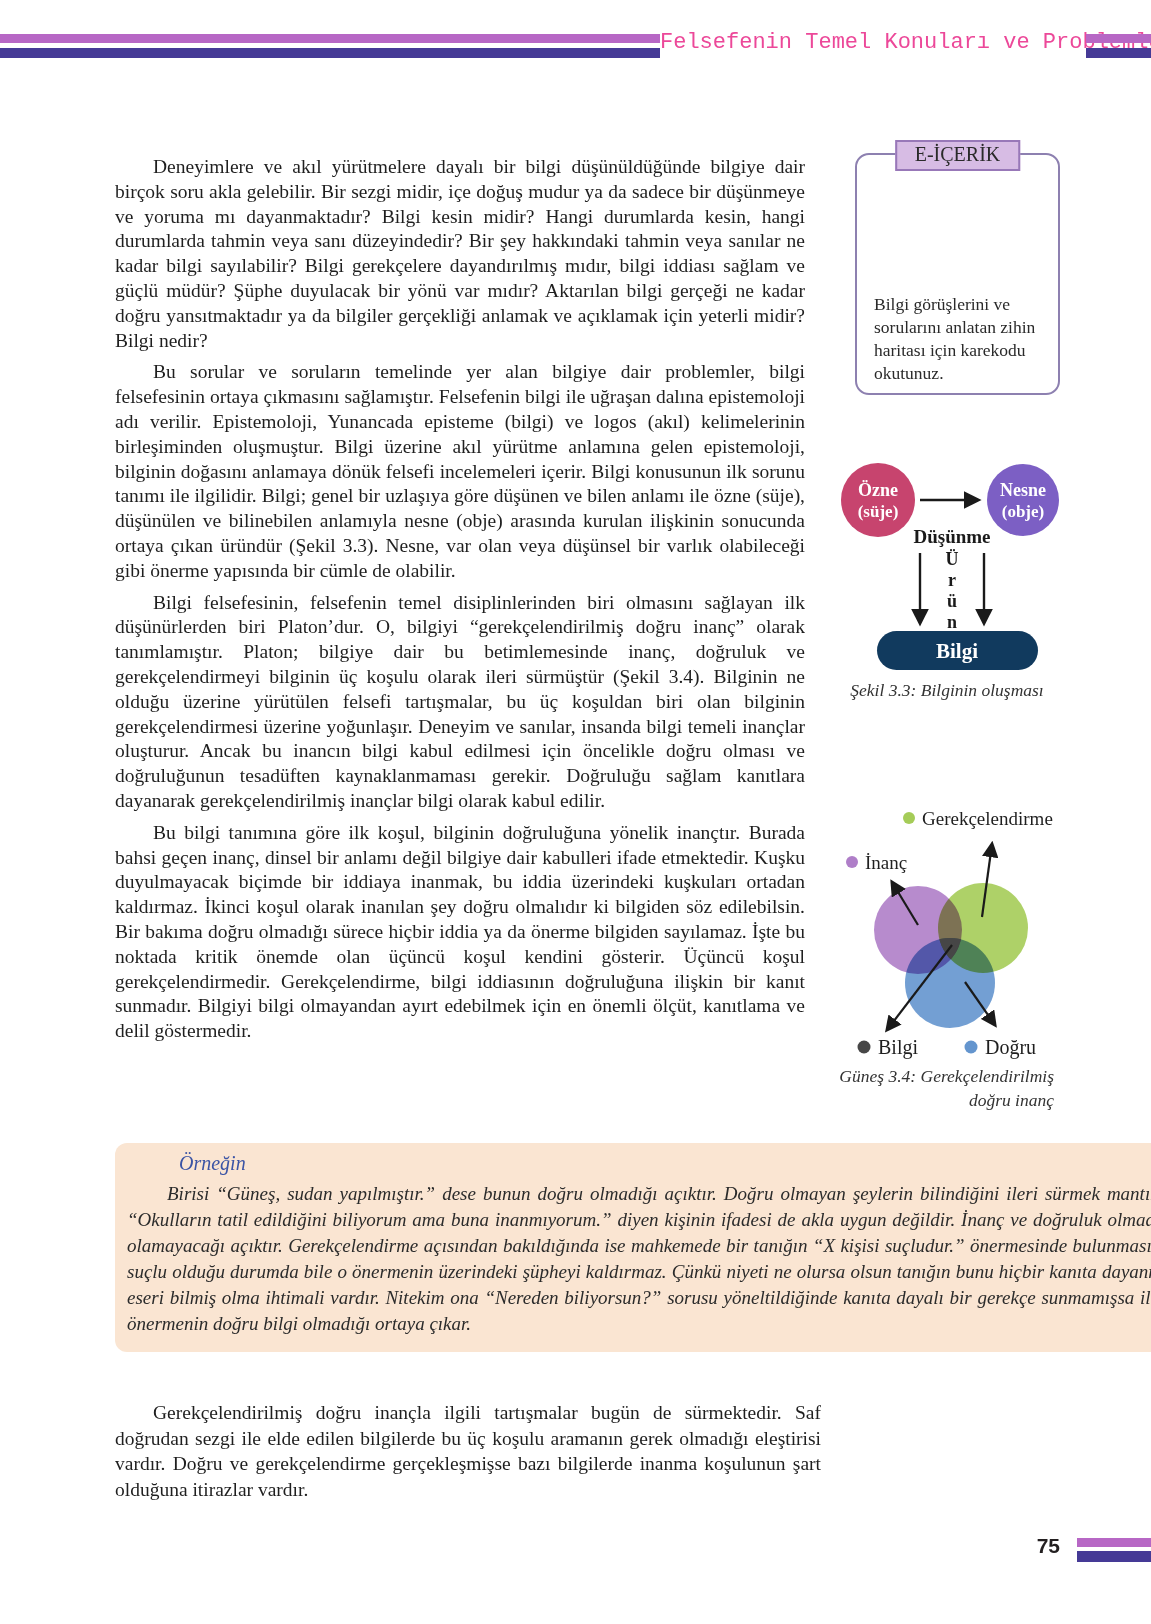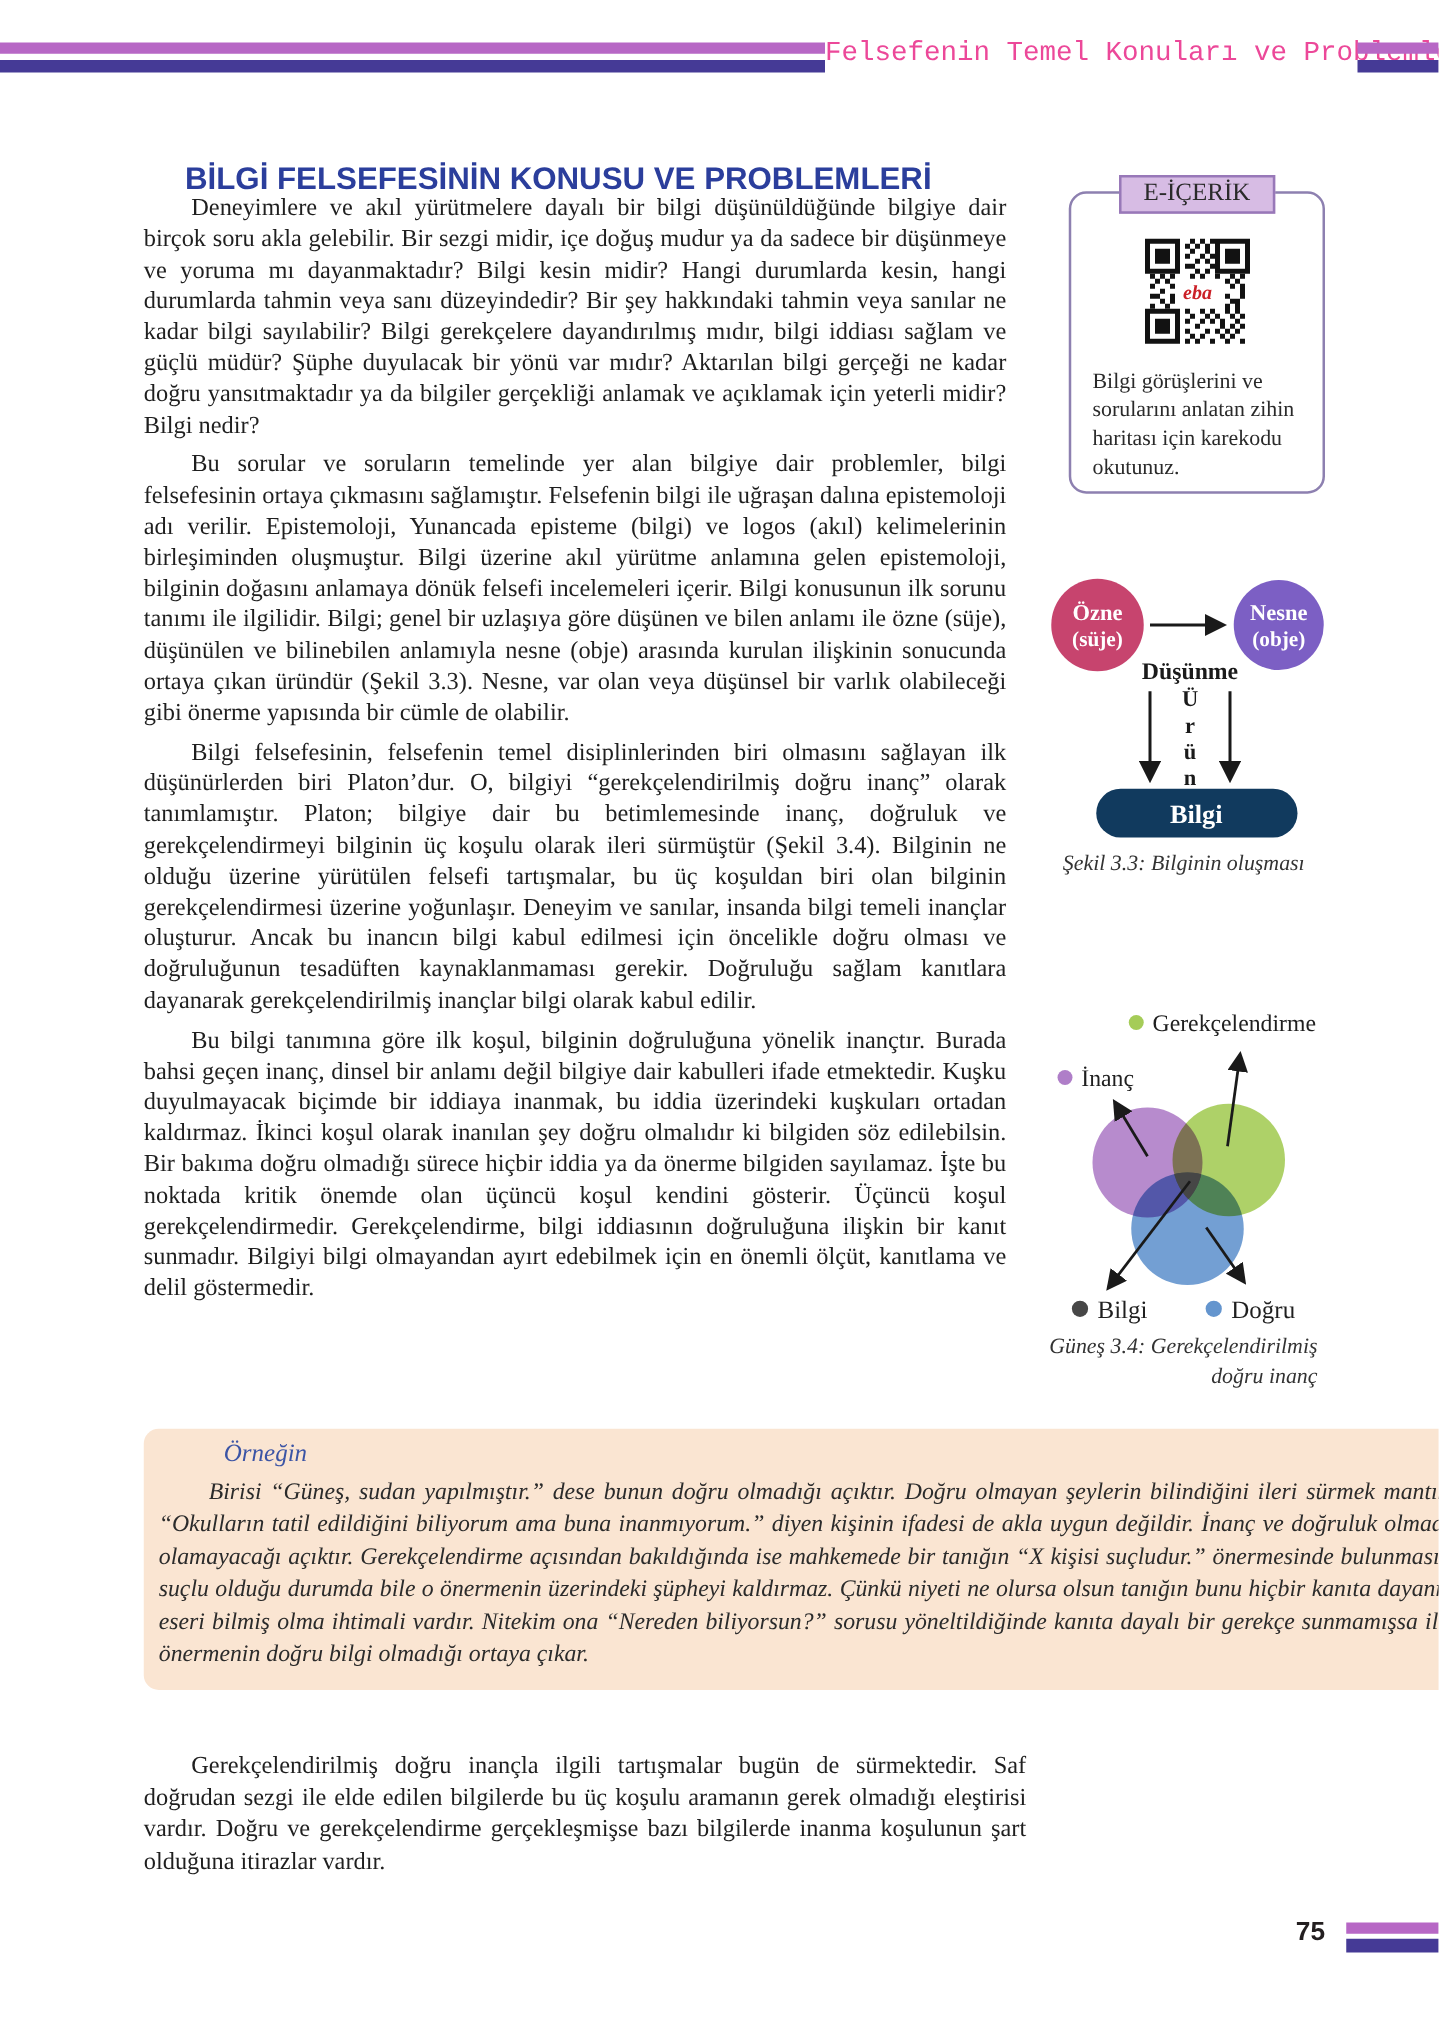--- a/index.html
+++ b/index.html
@@ -72,75 +72,30 @@
 <body>
 
 <div class="page">
 
   <div class="stripe s-light" style="left:0;top:34px;width:660px;height:9px;"></div>
   <div class="stripe s-dark" style="left:0;top:48px;width:660px;height:10px;"></div>
   <div class="chapter-title">Felsefenin Temel Konuları ve Problemleri</div>
   <div class="stripe s-light" style="left:1086px;top:34px;width:65px;height:9px;"></div>
   <div class="stripe s-dark" style="left:1086px;top:48px;width:65px;height:10px;"></div>
 
-  <h1 class="main-heading">BİLGİ FELSEFESİNİN KONUSU VE PROBLEMLERİ</h1>
 
   <div class="body-col">
     <p>Deneyimlere ve akıl yürütmelere dayalı bir bilgi düşünüldüğünde bilgiye dair birçok soru akla gelebilir. Bir sezgi midir, içe doğuş mudur ya da sadece bir düşünmeye ve yoruma mı dayanmaktadır? Bilgi kesin midir? Hangi durumlarda kesin, hangi durumlarda tahmin veya sanı düzeyindedir? Bir şey hakkındaki tahmin veya sanılar ne kadar bilgi sayılabilir? Bilgi gerekçelere dayandırılmış mıdır, bilgi iddiası sağlam ve güçlü müdür? Şüphe duyulacak bir yönü var mıdır? Aktarılan bilgi gerçeği ne kadar doğru yansıtmaktadır ya da bilgiler gerçekliği anlamak ve açıklamak için yeterli midir? Bilgi nedir?</p>
     <p>Bu sorular ve soruların temelinde yer alan bilgiye dair problemler, bilgi felsefesinin ortaya çıkmasını sağlamıştır. Felsefenin bilgi ile uğraşan dalına epistemoloji adı verilir. Epistemoloji, Yunancada episteme (bilgi) ve logos (akıl) kelimelerinin birleşiminden oluşmuştur. Bilgi üzerine akıl yürütme anlamına gelen epistemoloji, bilginin doğasını anlamaya dönük felsefi incelemeleri içerir. Bilgi konusunun ilk sorunu tanımı ile ilgilidir. Bilgi; genel bir uzlaşıya göre düşünen ve bilen anlamı ile özne (süje), düşünülen ve bilinebilen anlamıyla nesne (obje) arasında kurulan ilişkinin sonucunda ortaya çıkan üründür (Şekil 3.3). Nesne, var olan veya düşünsel bir varlık olabileceği gibi önerme yapısında bir cümle de olabilir.</p>
     <p>Bilgi felsefesinin, felsefenin temel disiplinlerinden biri olmasını sağlayan ilk düşünürlerden biri Platon’dur. O, bilgiyi “gerekçelendirilmiş doğru inanç” olarak tanımlamıştır. Platon; bilgiye dair bu betimlemesinde inanç, doğruluk ve gerekçelendirmeyi bilginin üç koşulu olarak ileri sürmüştür (Şekil 3.4). Bilginin ne olduğu üzerine yürütülen felsefi tartışmalar, bu üç koşuldan biri olan bilginin gerekçelendirmesi üzerine yoğunlaşır. Deneyim ve sanılar, insanda bilgi temeli inançlar oluşturur. Ancak bu inancın bilgi kabul edilmesi için öncelikle doğru olması ve doğruluğunun tesadüften kaynaklanmaması gerekir. Doğruluğu sağlam kanıtlara dayanarak gerekçelendirilmiş inançlar bilgi olarak kabul edilir.</p>
     <p>Bu bilgi tanımına göre ilk koşul, bilginin doğruluğuna yönelik inançtır. Burada bahsi geçen inanç, dinsel bir anlamı değil bilgiye dair kabulleri ifade etmektedir. Kuşku duyulmayacak biçimde bir iddiaya inanmak, bu iddia üzerindeki kuşkuları ortadan kaldırmaz. İkinci koşul olarak inanılan şey doğru olmalıdır ki bilgiden söz edilebilsin. Bir bakıma doğru olmadığı sürece hiçbir iddia ya da önerme bilgiden sayılamaz. İşte bu noktada kritik önemde olan üçüncü koşul kendini gösterir. Üçüncü koşul gerekçelendirmedir. Gerekçelendirme, bilgi iddiasının doğruluğuna ilişkin bir kanıt sunmadır. Bilgiyi bilgi olmayandan ayırt edebilmek için en önemli ölçüt, kanıtlama ve delil göstermedir.</p>
   </div>
 
   <div class="econtent-box">
     <div class="econtent-pill">E-İÇERİK</div>
-    <div class="qr-wrap">
-      <svg width="92" height="92" viewBox="0 0 92 92">
-        <rect x="0" y="0" width="92" height="92" fill="#ffffff"></rect>
-        <path fill="#121212" d="
-          M40 4h4v4h-4z M48 4h4v4h-4z M56 4h4v4h-4z
-          M36 8h4v4h-4z M44 8h4v4h-4z M52 8h4v4h-4z
-          M40 12h4v4h-4z M52 12h4v4h-4z
-          M36 16h4v4h-4z M48 16h4v4h-4z M56 16h4v4h-4z
-          M44 20h4v4h-4z M52 20h4v4h-4z
-          M36 24h4v4h-4z M40 24h4v4h-4z M56 24h4v4h-4z
-          M44 28h4v4h-4z M52 28h4v4h-4z
-          M8 32h4v4h-4z M16 32h4v4h-4z M24 32h4v4h-4z M40 32h4v4h-4z M48 32h4v4h-4z M60 32h4v4h-4z M72 32h4v4h-4z M80 32h4v4h-4z
-          M12 36h4v4h-4z M20 36h4v4h-4z M68 36h4v4h-4z M76 36h4v4h-4z
-          M8 40h4v4h-4z M24 40h4v4h-4z M72 40h4v4h-4z M80 40h4v4h-4z
-          M16 44h4v4h-4z M80 44h4v4h-4z
-          M8 48h4v4h-4z M12 48h4v4h-4z M24 48h4v4h-4z M68 48h4v4h-4z M80 48h4v4h-4z
-          M16 52h4v4h-4z M24 52h4v4h-4z M72 52h4v4h-4z M76 52h4v4h-4z
-          M8 56h4v4h-4z M20 56h4v4h-4z M68 56h4v4h-4z M76 56h4v4h-4z
-          M36 60h4v4h-4z M48 60h4v4h-4z M56 60h4v4h-4z M68 60h4v4h-4z M76 60h4v4h-4z
-          M40 64h4v4h-4z M52 64h4v4h-4z M60 64h4v4h-4z M72 64h4v4h-4z M80 64h4v4h-4z
-          M36 68h4v4h-4z M48 68h4v4h-4z M56 68h4v4h-4z M64 68h4v4h-4z M76 68h4v4h-4z
-          M44 72h4v4h-4z M64 72h4v4h-4z M72 72h4v4h-4z M80 72h4v4h-4z
-          M36 76h4v4h-4z M52 76h4v4h-4z M60 76h4v4h-4z M68 76h4v4h-4z M76 76h4v4h-4z
-          M40 80h4v4h-4z M48 80h4v4h-4z M64 80h4v4h-4z M72 80h4v4h-4z
-          M36 84h4v4h-4z M44 84h4v4h-4z M56 84h4v4h-4z M68 84h4v4h-4z M80 84h4v4h-4z"></path>
-        <g>
-          <rect x="4" y="4" width="28" height="28" fill="#121212"></rect>
-            <rect x="8" y="8" width="20" height="20" fill="#fff"></rect>
-            <rect x="12" y="12" width="12" height="12" fill="#121212"></rect>
-        </g>
-        <g>
-          <rect x="60" y="4" width="28" height="28" fill="#121212"></rect>
-            <rect x="64" y="8" width="20" height="20" fill="#fff"></rect>
-            <rect x="68" y="12" width="12" height="12" fill="#121212"></rect>
-        </g>
-        <g>
-          <rect x="4" y="60" width="28" height="28" fill="#121212"></rect>
-            <rect x="8" y="64" width="20" height="20" fill="#fff"></rect>
-            <rect x="12" y="68" width="12" height="12" fill="#121212"></rect>
-        </g>
-        <rect x="28" y="37" width="36" height="19" rx="4" fill="#ffffff"></rect>
-        <text x="46" y="52" text-anchor="middle" font-size="16" font-style="italic" font-weight="bold" fill="#cb2027">eba</text>
-      </svg>
-    </div>
     <div class="econtent-caption">Bilgi görüşlerini ve sorularını anlatan zihin haritası için karekodu okutunuz.</div>
   </div>
 
   <div class="fig33">
     <svg width="220" height="218" viewBox="0 0 220 218">
       <defs>
         <marker id="arr33" viewBox="0 0 10 10" refX="8" refY="5" markerWidth="7.5" markerHeight="7.5" orient="auto-start-reverse">
           <path d="M0 0L10 5L0 10z" fill="#1a1a1a"></path>
         </marker>
       </defs>

